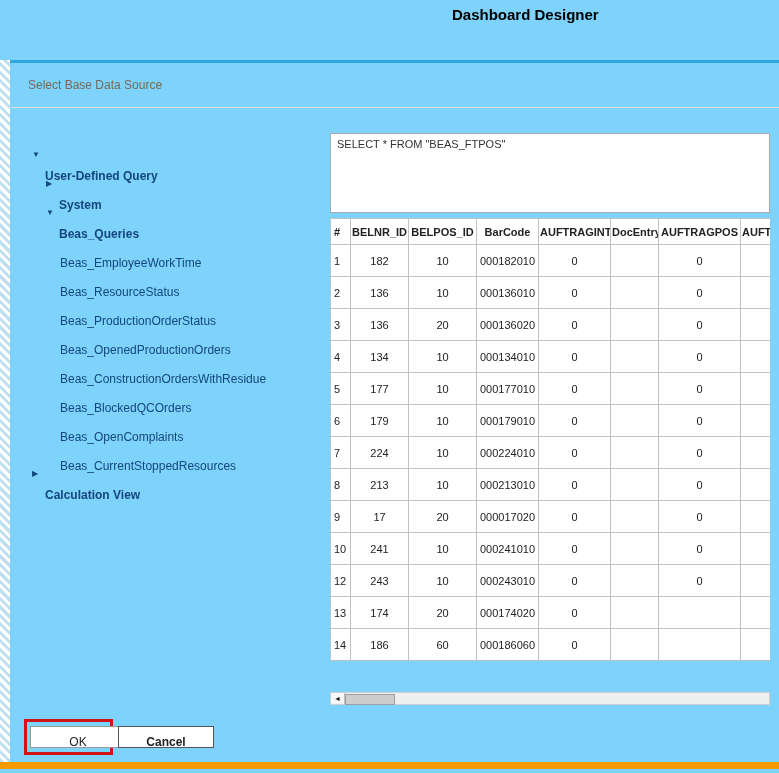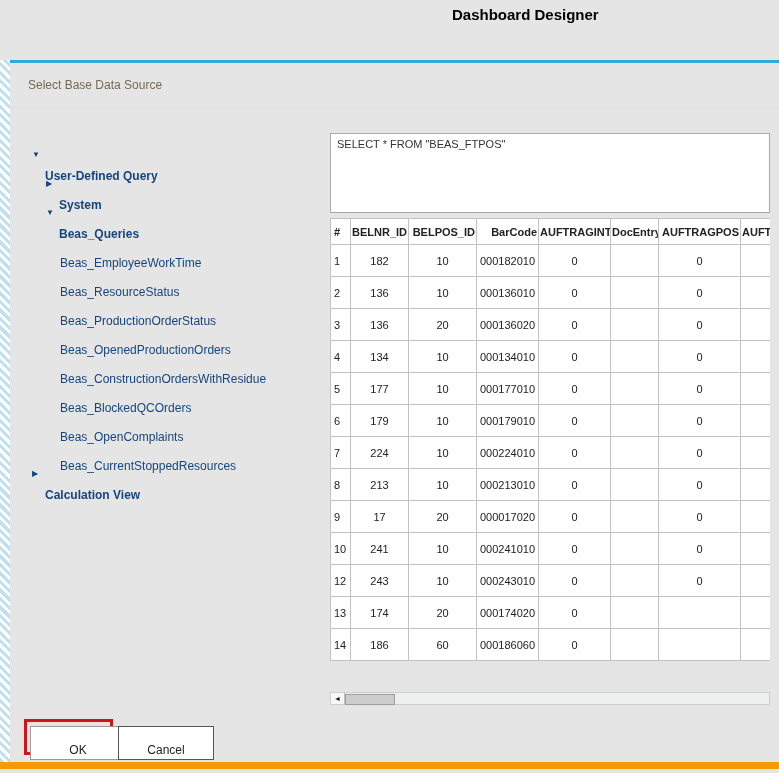--- a/index.html
+++ b/index.html
@@ -1,16 +1,16 @@
 <!DOCTYPE html>
 <html style="--accent-blue: #2fa8dc; --selection: #aed6f2; --annotation: #d21414; --bottom-bar: #f59b00; --tree-text: #15457e; --header-text: #756a55; --grid-border: #c2c2c2;"><head>
 <meta charset="utf-8">
 <style>
   html,body{margin:0;padding:0;background:#fff;font-family:"Liberation Sans",sans-serif;}
-  .page{position:relative;width:779px;height:773px;background:#e5e5e5;overflow:hidden;}
+  .page{position:relative;width:779px;height:773px;background:#7dd3fc;overflow:hidden;}
 
   .app-title{position:absolute;left:452px;top:6px;font-size:15px;font-weight:bold;color:#000;}
 
   .top-accent{position:absolute;left:10px;top:60px;width:769px;height:3px;background:var(--accent-blue);}
   .stripes{position:absolute;left:0;top:60px;width:10px;height:706px;
     background:repeating-linear-gradient(45deg,#ffffff 0 3px,#bfe0f2 3px 6px);}
 
   .dialog-header{position:absolute;left:28px;top:78px;font-size:12px;color:var(--header-text);}
   .header-sep{position:absolute;left:10px;top:107px;width:769px;height:1px;background:#dedede;}
 
@@ -29,35 +29,35 @@
 
   
   .sql-box{position:absolute;left:330px;top:133px;width:440px;height:80px;border:1px solid #a9a9a9;
     box-sizing:border-box;font-size:11px;color:#333;padding:4px 6px;background:#fff;overflow:hidden;}
 
   
   .grid-wrap{position:absolute;left:330px;top:218px;width:440px;height:487px;overflow:hidden;}
   table.grid{border-collapse:collapse;table-layout:fixed;width:440px;}
   table.grid th,table.grid td{border:1px solid var(--grid-border);font-size:11px;color:#222;
     overflow:hidden;white-space:nowrap;box-sizing:border-box;}
-  table.grid th{font-weight:bold;height:26px;text-align:right;background:#fff;}
+  table.grid th{font-weight:bold;height:26px;text-align:center;background:#fff;}
   table.grid td{height:32px;text-align:center;background:#fff;}
   table.grid td.rownum{text-align:left;padding-left:3px;}
   table.grid th.rownum{text-align:left;padding-left:3px;}
 
   .hscroll{position:absolute;left:0;top:474px;width:440px;height:13px;background:#eef0f0;border:1px solid #cfcfcf;box-sizing:border-box;}
   .hs-btn{position:absolute;left:0;top:0;width:13px;height:11px;background:#f7f7f7;border-right:1px solid #bdbdbd;
     font-size:7px;line-height:11px;text-align:center;color:#111;cursor:pointer;}
   .hs-thumb{position:absolute;left:14px;top:1px;width:48px;height:9px;background:#cdcdcd;border:1px solid #9e9e9e;}
 
   
   .btn{position:absolute;height:22px;width:96px;background:#fff;border:1px solid #6b6b6b;font-size:12px;
-    color:#222;font-family:"Liberation Sans",sans-serif;cursor:pointer;padding:16px;}
+    color:#222;font-family:"Liberation Sans",sans-serif;cursor:pointer;padding:8px;}
   .btn.ok{left:30px;top:726px;border-color:#9a9a9a;}
-  .btn.cancel{left:118px;top:726px;border-color:#555;}
+  .btn.cancel{left:118px;top:726px;border-color:#555;font-weight:bold;}
   .annot-ok{position:absolute;left:24px;top:719px;width:89px;height:36px;border:3px solid var(--annotation);
     box-sizing:border-box;pointer-events:none;}
 
   .bottom-bar{position:absolute;left:0;top:762px;width:779px;height:7px;background:var(--bottom-bar);}
 </style>
 </head>
 <body>
 
 <div class="page">
 

